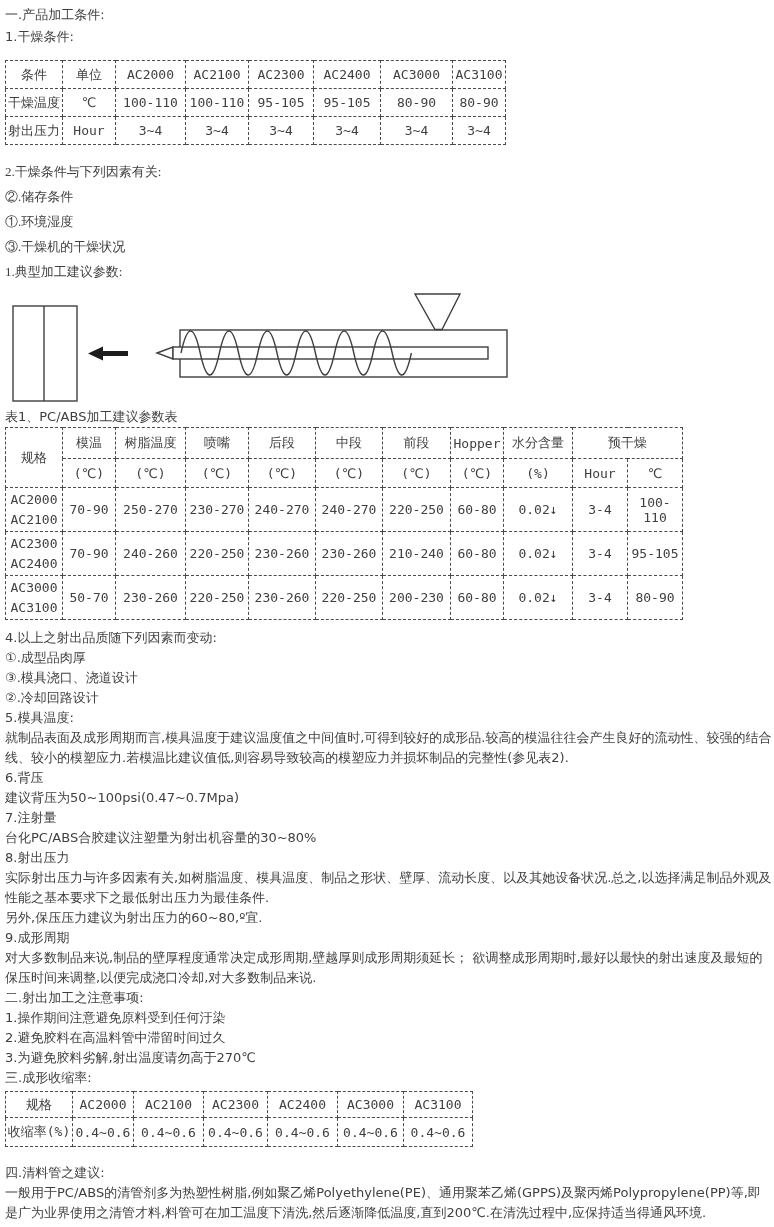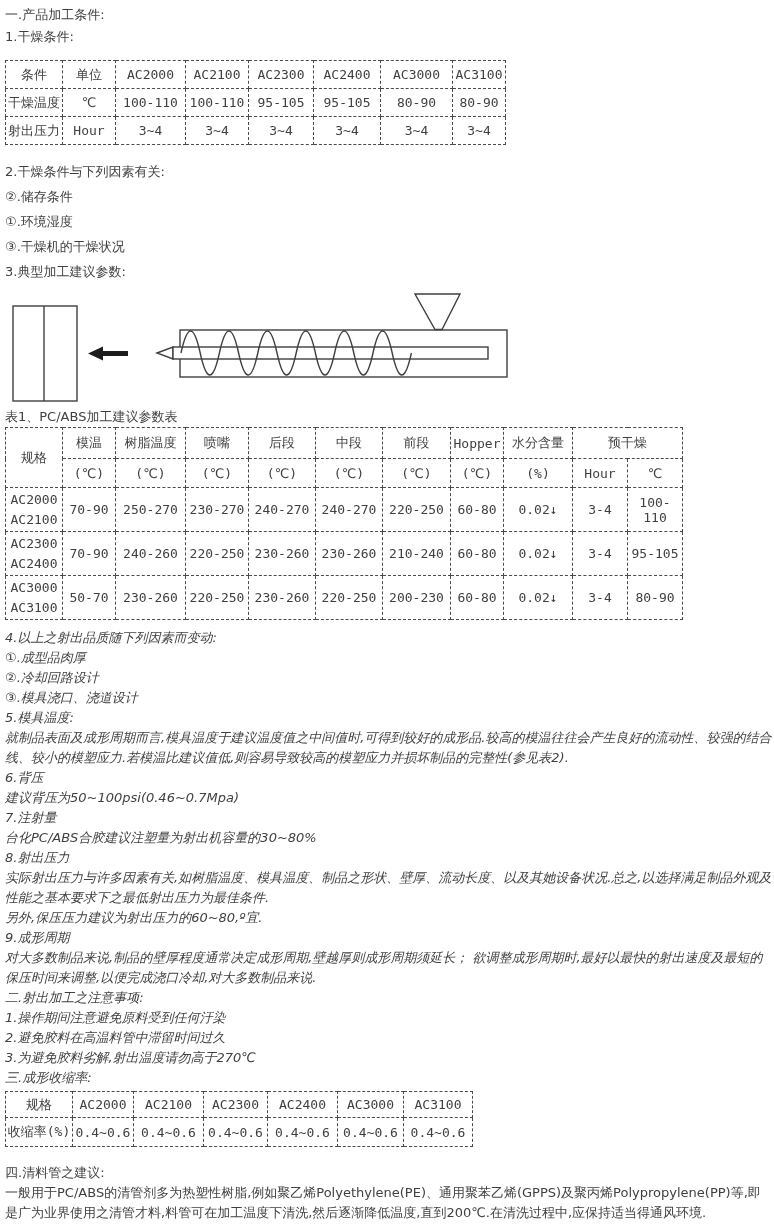--- a/index.html
+++ b/index.html
@@ -6,21 +6,21 @@
   .doc{
     width:774px;
     box-sizing:border-box;
     padding:4px 2px 12px 5px;
     font-family:"DejaVu Sans",sans-serif;
     font-size:13px;
     color:#3f3f3f;
     background:#ffffff;
   }
   .ln{margin:0;line-height:22px;white-space:pre-wrap;}
-  .factors .ln{line-height:25px;}
+  .factors .ln{line-height:25px;font-family:Liberation Serif, serif;}
   .body .ln{line-height:20px;}
   .caption{margin:2px 0 0 0;line-height:17px;}
 
   table{border-collapse:collapse;table-layout:fixed;background:#ffffff;}
   td{
     border:1px dashed #4a4a4a;
     text-align:center;
     vertical-align:middle;
     padding:0;
     font-size:13px;
@@ -33,21 +33,21 @@
   .t2{width:678px;margin-top:2px;}
   .t2 tr.hrow1 td{height:30px;}
   .t2 tr.hrow2 td{height:28px;}
   .t2 tr.drow td{height:43px;}
   .t2 .spec span{display:block;line-height:20px;}
   .t3{width:467px;margin-top:3px;}
   .t3 tr.hrow td{height:25px;}
   .t3 tr.drow td{height:28px;text-align:center;}
 
   .mt14{margin-top:14px;}
-  .mt8{margin-top:8px;font-style:italic;}
+  .mt8{margin-top:8px;}
   .mt26{margin-top:16px;}
   .diagram{display:block;margin-top:2px;}
 </style>
 </head>
 <body>
 
 <div class="doc">
 
   <p class="ln">一.产品加工条件:</p>
   <p class="ln">1.干燥条件:</p>
@@ -95,21 +95,21 @@
       <td>3~4</td>
     </tr>
   </tbody>
     </table>
 
   <div class="factors mt14">
     <p class="ln">2.干燥条件与下列因素有关:</p>
     <p class="ln">②.储存条件</p>
     <p class="ln">①.环境湿度</p>
     <p class="ln">③.干燥机的干燥状况</p>
-    <p class="ln">3.典型加工建议参数:</p>
+    <p class="ln">1.典型加工建议参数:</p>
   </div>
 
   <svg class="diagram" width="770" height="120" viewBox="0 0 770 120">
     <g stroke="#3f3f3f" stroke-width="1.4" fill="none">
       <rect x="8" y="20" width="64" height="95"></rect>
       <line x1="39" y1="20" x2="39" y2="115"></line>
       <rect x="175" y="44" width="327" height="47"></rect>
       <polygon points="152,67 168,61 168,73"></polygon>
       <rect x="168" y="61" width="315" height="12" fill="#ffffff"></rect>
       <path d="M176,67 q9.6,-44 19.2,0 q9.6,44 19.2,0 q9.6,-44 19.2,0 q9.6,44 19.2,0 q9.6,-44 19.2,0 q9.6,44 19.2,0 q9.6,-44 19.2,0 q9.6,44 19.2,0 q9.6,-44 19.2,0 q9.6,44 19.2,0 q9.6,-44 19.2,0 q9.6,44 19.2,0"></path>
@@ -209,26 +209,26 @@
       <td>0.02↓</td>
       <td>3-4</td>
       <td>80-90</td>
     </tr>
   </tbody>
     </table>
 
   <div class="body mt8">
     <p class="ln">4.以上之射出品质随下列因素而变动:</p>
     <p class="ln">①.成型品肉厚</p>
+    <p class="ln">③.模具浇口、浇道设计</p>
     <p class="ln">②.冷却回路设计</p>
-    <p class="ln">③.模具浇口、浇道设计</p>
     <p class="ln">5.模具温度:</p>
     <p class="ln">就制品表面及成形周期而言,模具温度于建议温度值之中间值时,可得到较好的成形品.较高的模温往往会产生良好的流动性、较强的结合线、较小的模塑应力.若模温比建议值低,则容易导致较高的模塑应力并损坏制品的完整性(参见表2).</p>
     <p class="ln">6.背压</p>
-    <p class="ln">建议背压为50~100psi(0.46~0.7Mpa)</p>
+    <p class="ln">建议背压为50~100psi(0.47~0.7Mpa)</p>
     <p class="ln">7.注射量</p>
     <p class="ln">台化PC/ABS合胶建议注塑量为射出机容量的30~80%</p>
     <p class="ln">8.射出压力</p>
     <p class="ln">实际射出压力与许多因素有关,如树脂温度、模具温度、制品之形状、壁厚、流动长度、以及其她设备状况.总之,以选择满足制品外观及性能之基本要求下之最低射出压力为最佳条件.</p>
     <p class="ln">另外,保压压力建议为射出压力的60~80,º宜.</p>
     <p class="ln">9.成形周期</p>
     <p class="ln">对大多数制品来说,制品的壁厚程度通常决定成形周期,壁越厚则成形周期须延长； 欲调整成形周期时,最好以最快的射出速度及最短的保压时间来调整,以便完成浇口冷却,对大多数制品来说.</p>
     <p class="ln">二.射出加工之注意事项:</p>
     <p class="ln">1.操作期间注意避免原料受到任何汙染</p>
     <p class="ln">2.避免胶料在高温料管中滞留时间过久</p>

